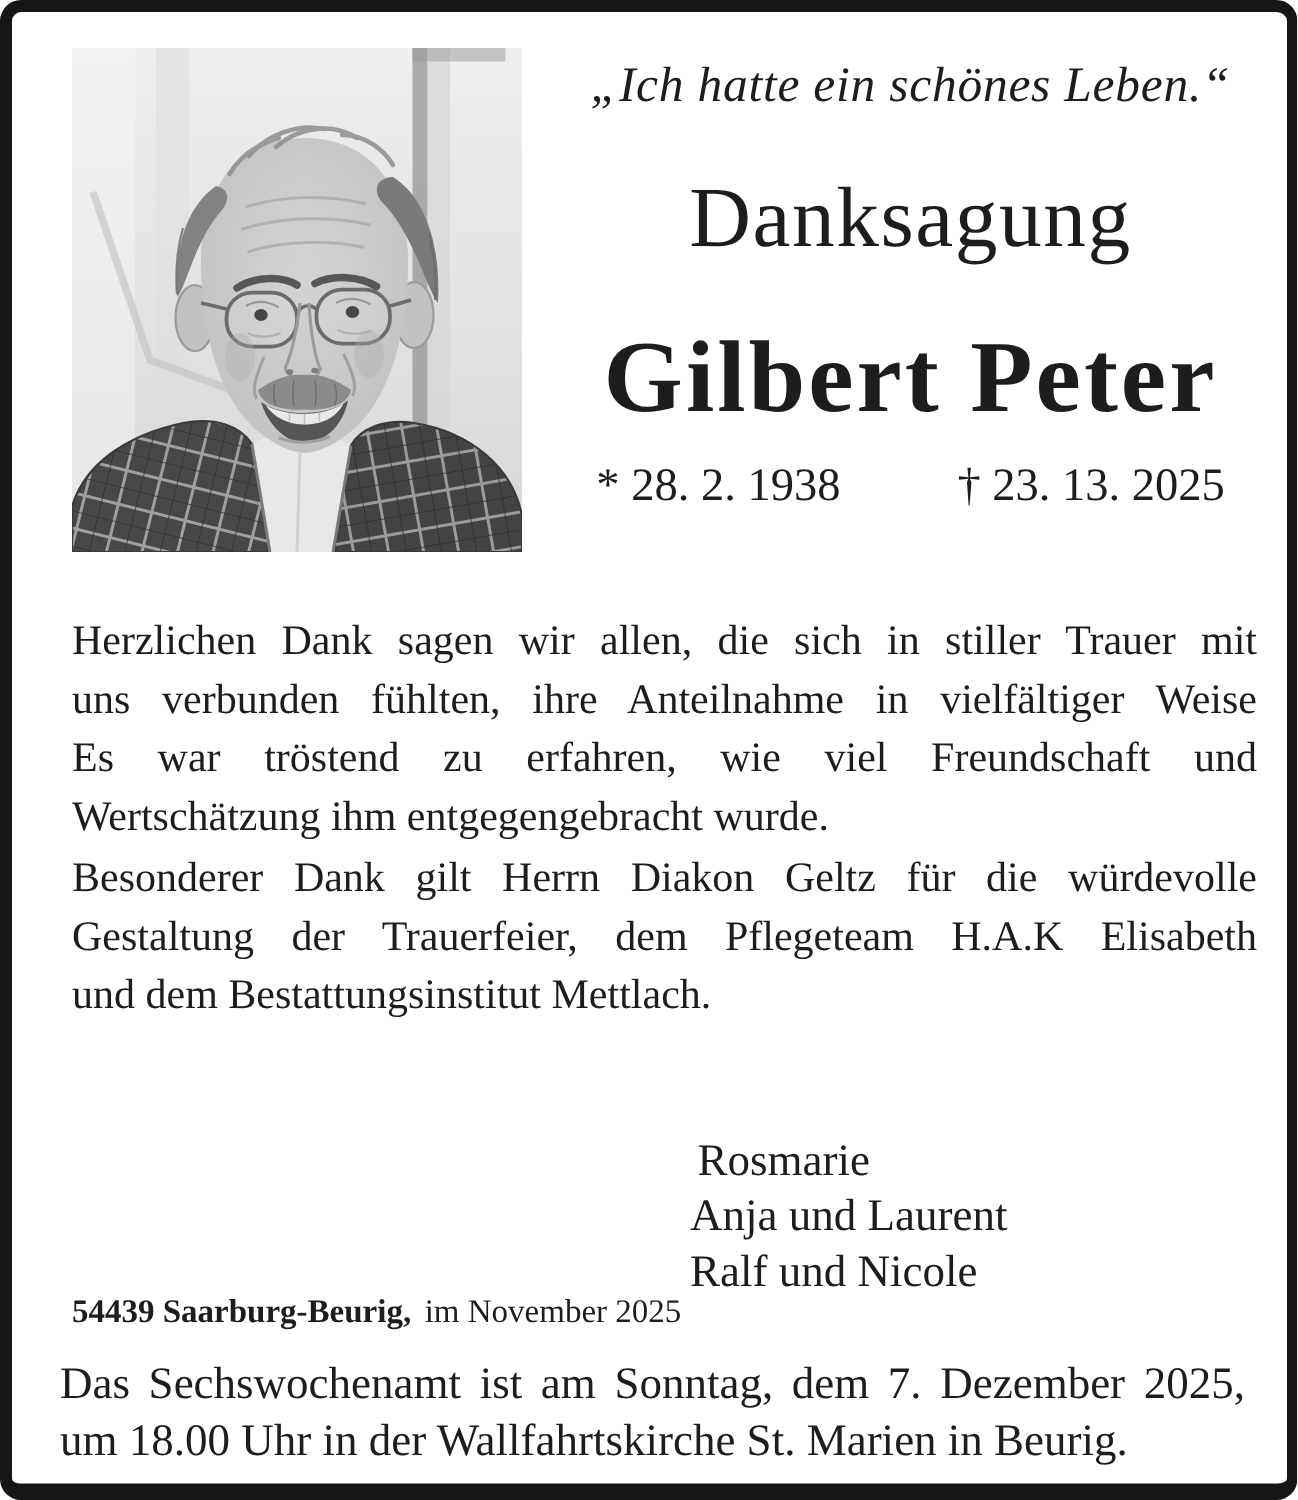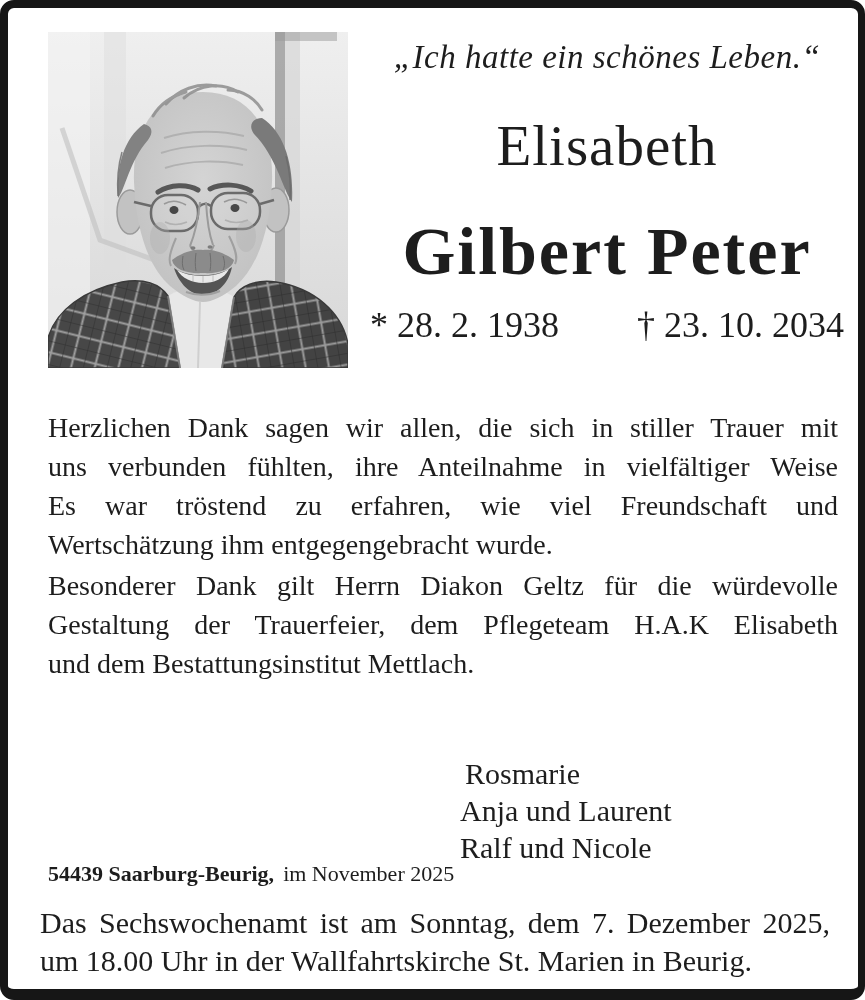--- a/index.html
+++ b/index.html
@@ -13,21 +13,21 @@
     background:#ffffff;
   }
   .photo{position:absolute;left:40px;top:24px;width:300px;height:336px;}
   .quote{position:absolute;left:340px;top:31px;width:518px;text-align:center;
          font-style:italic;font-size:33px;letter-spacing:.5px;}
   .heading{position:absolute;left:340px;top:109px;width:518px;text-align:center;
          font-size:57px;line-height:1;letter-spacing:1px;}
   .name{position:absolute;left:340px;top:209px;width:518px;text-align:center;
          font-size:68px;line-height:1;font-weight:bold;letter-spacing:2px;}
   .dates{position:absolute;left:340px;top:298px;width:518px;display:flex;
-         justify-content:center;gap:78px;font-size:36px;line-height:1.1;}
+         justify-content:center;gap:78px;font-size:31px;line-height:1.1;}
   .bodytext{position:absolute;left:40px;top:400px;width:790px;font-size:28px;line-height:39px;}
   .para{margin:0;padding:0;}
   .para.gap{margin-top:2px;}
   .ln{display:block;}
   .ln.j{text-align:justify;text-align-last:justify;}
   .mourners{position:absolute;left:452px;top:714px;font-size:30px;line-height:37px;}
   .mourners .indent{padding-left:5px;margin-top:33px;}
   .address{position:absolute;left:40px;top:853px;font-size:22px;line-height:1.15;}
   .address .b{font-weight:bold;}
   .address .rest{margin-left:9px;}
@@ -161,25 +161,25 @@
       <path d="M129,238 C142,246 168,246 181,237 C176,247 166,251 155,251 C144,251 134,246 129,238 Z" fill="#e9e9e9"></path>
       <g stroke="#bdbdbd" stroke-width="1">
         <path d="M145,243 L145,249"></path>
         <path d="M155,244 L155,251"></path>
         <path d="M165,243 L165,249"></path>
       </g>
       <path d="M138,260 Q155,266 172,259" stroke="#9f9f9f" stroke-width="2" fill="none"></path>
     </svg>
 
     <div class="quote">„Ich hatte ein schönes Leben.“</div>
-    <div class="heading">Elisabeth</div>
+    <div class="heading">Danksagung</div>
     <div class="name">Gilbert Peter</div>
     <div class="dates">
       <span>* 28. 2. 1938</span>
-      <span>† 23. 10. 2034</span>
+      <span>† 23. 13. 2025</span>
     </div>
 
     <div class="bodytext">
       <p class="para">
         <span class="ln j">Herzlichen Dank sagen wir allen, die sich in stiller Trauer mit</span>
         <span class="ln j">uns verbunden fühlten, ihre Anteilnahme in vielfältiger Weise</span>
       </p>
       <p class="para">
         <span class="ln j">Es war tröstend zu erfahren, wie viel Freundschaft und</span>
         <span class="ln">Wertschätzung ihm entgegengebracht wurde.</span>

